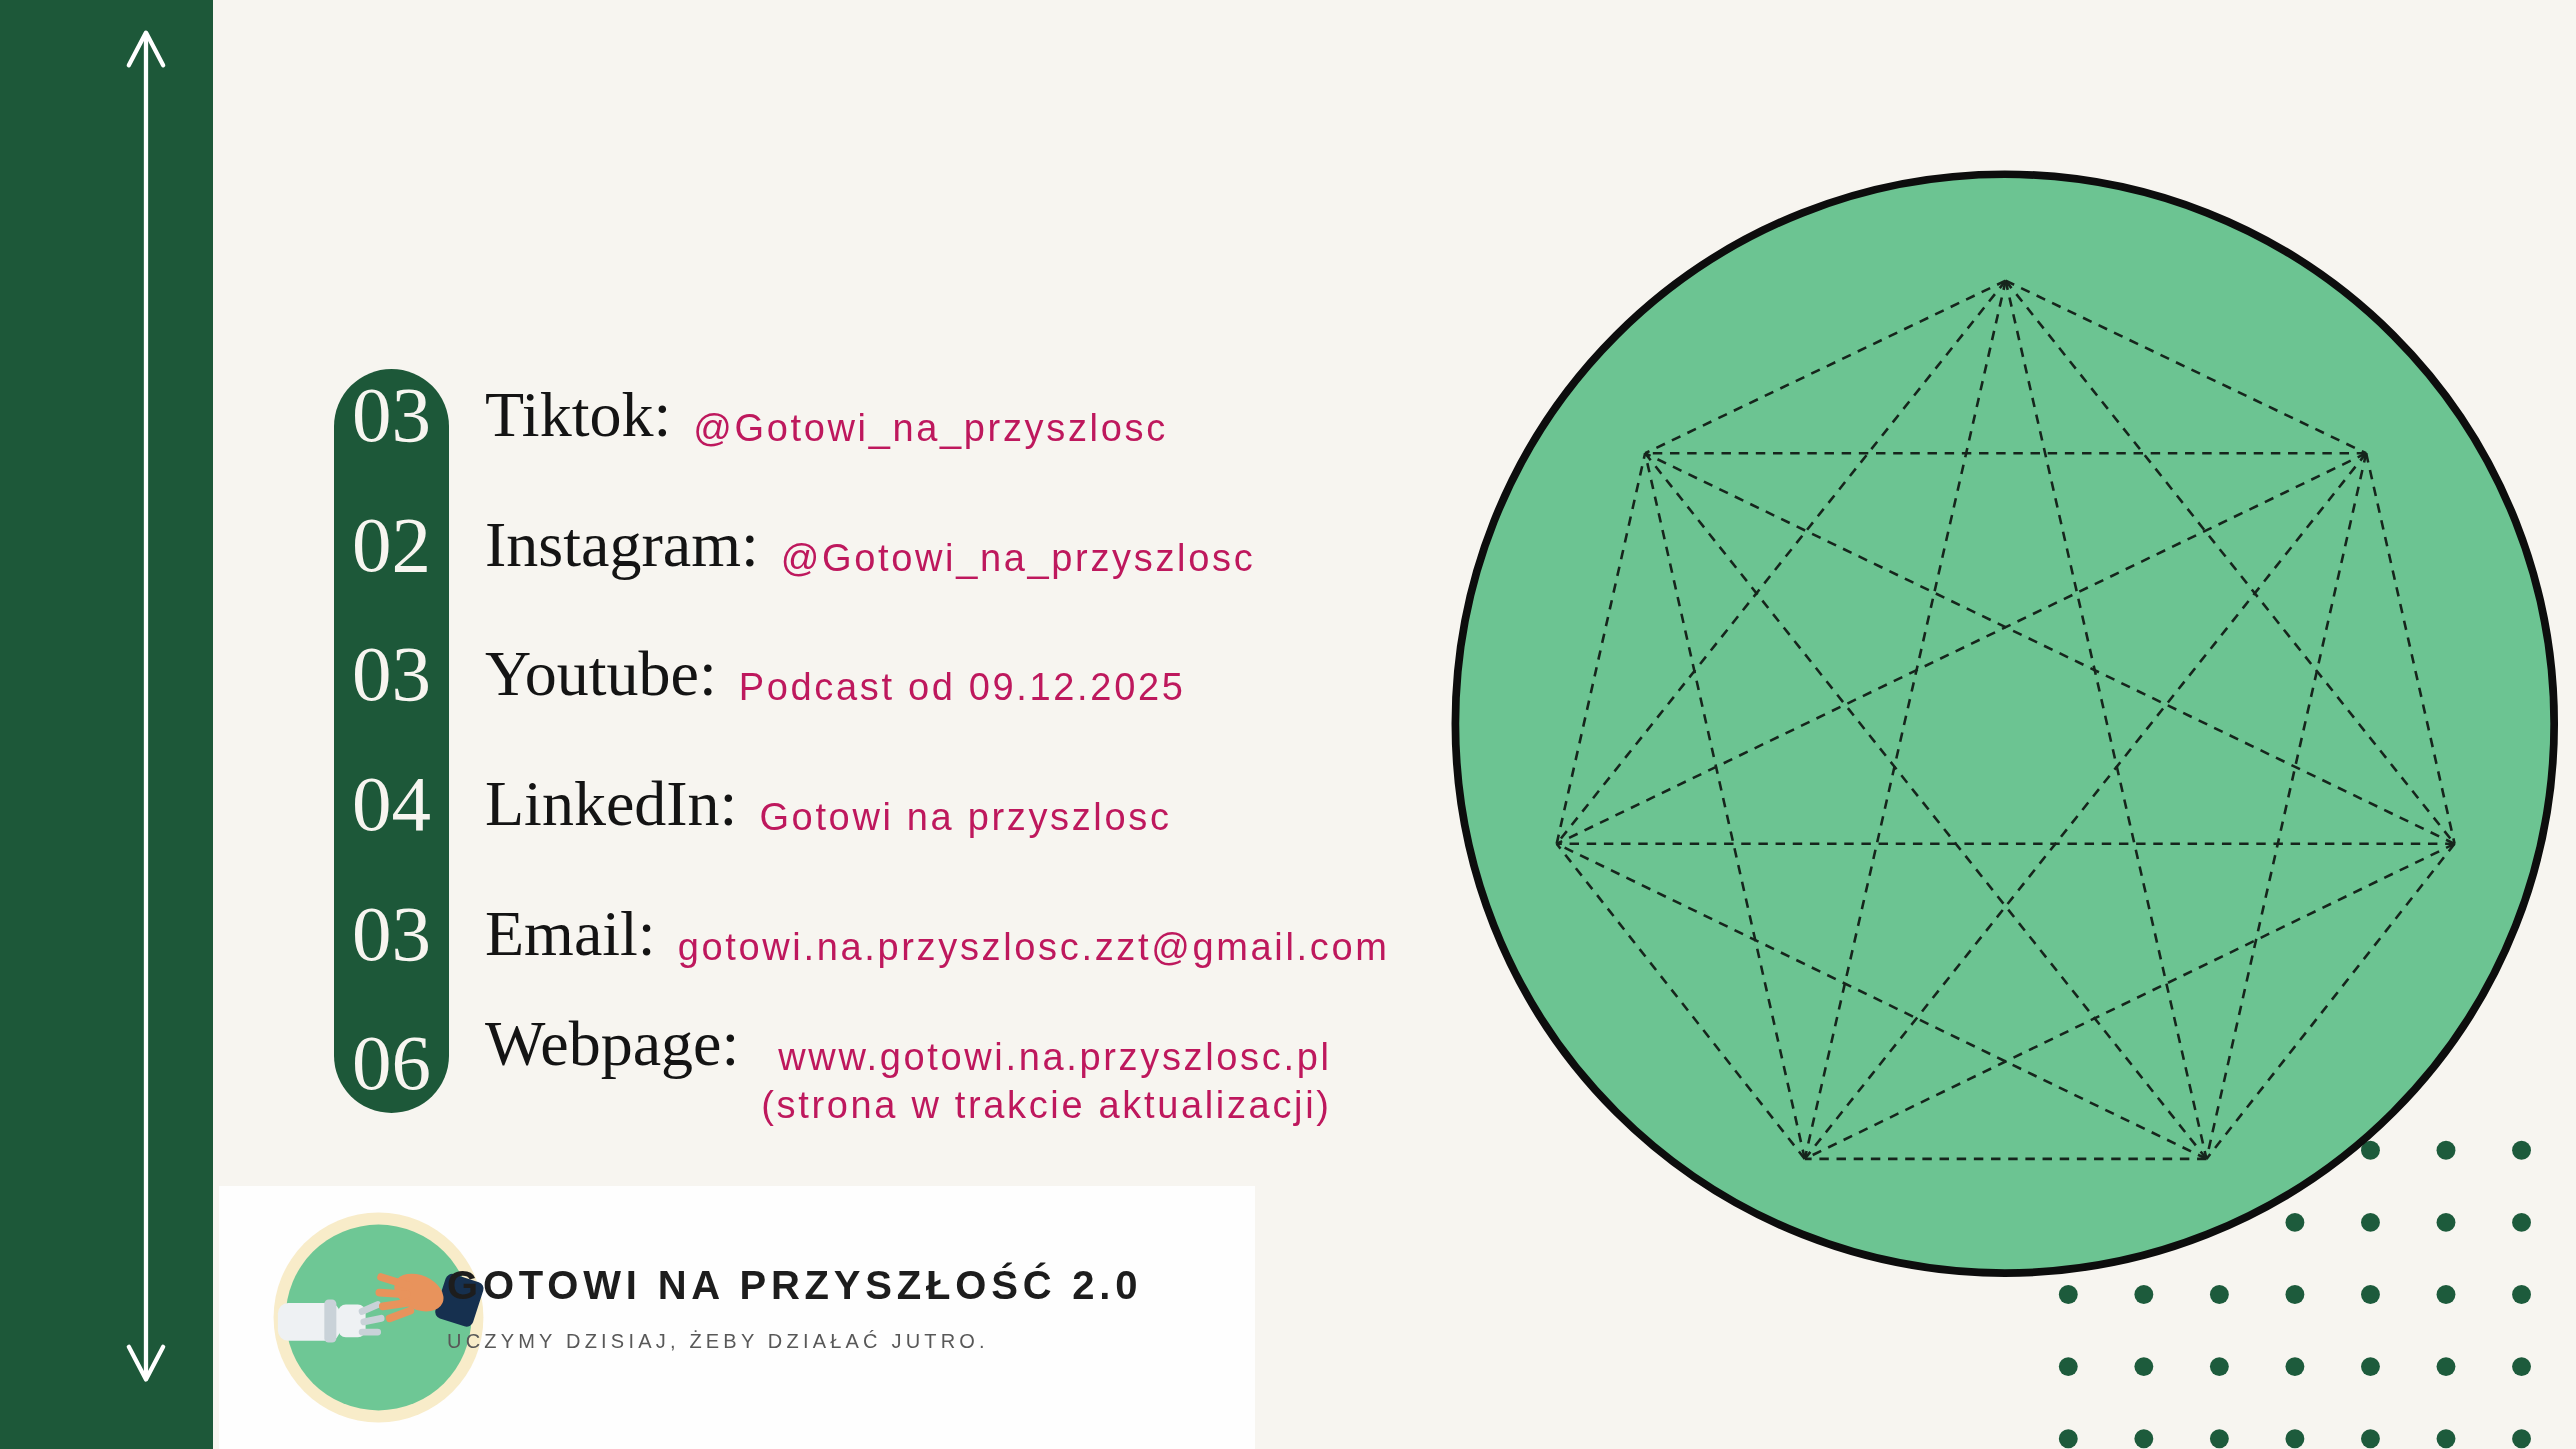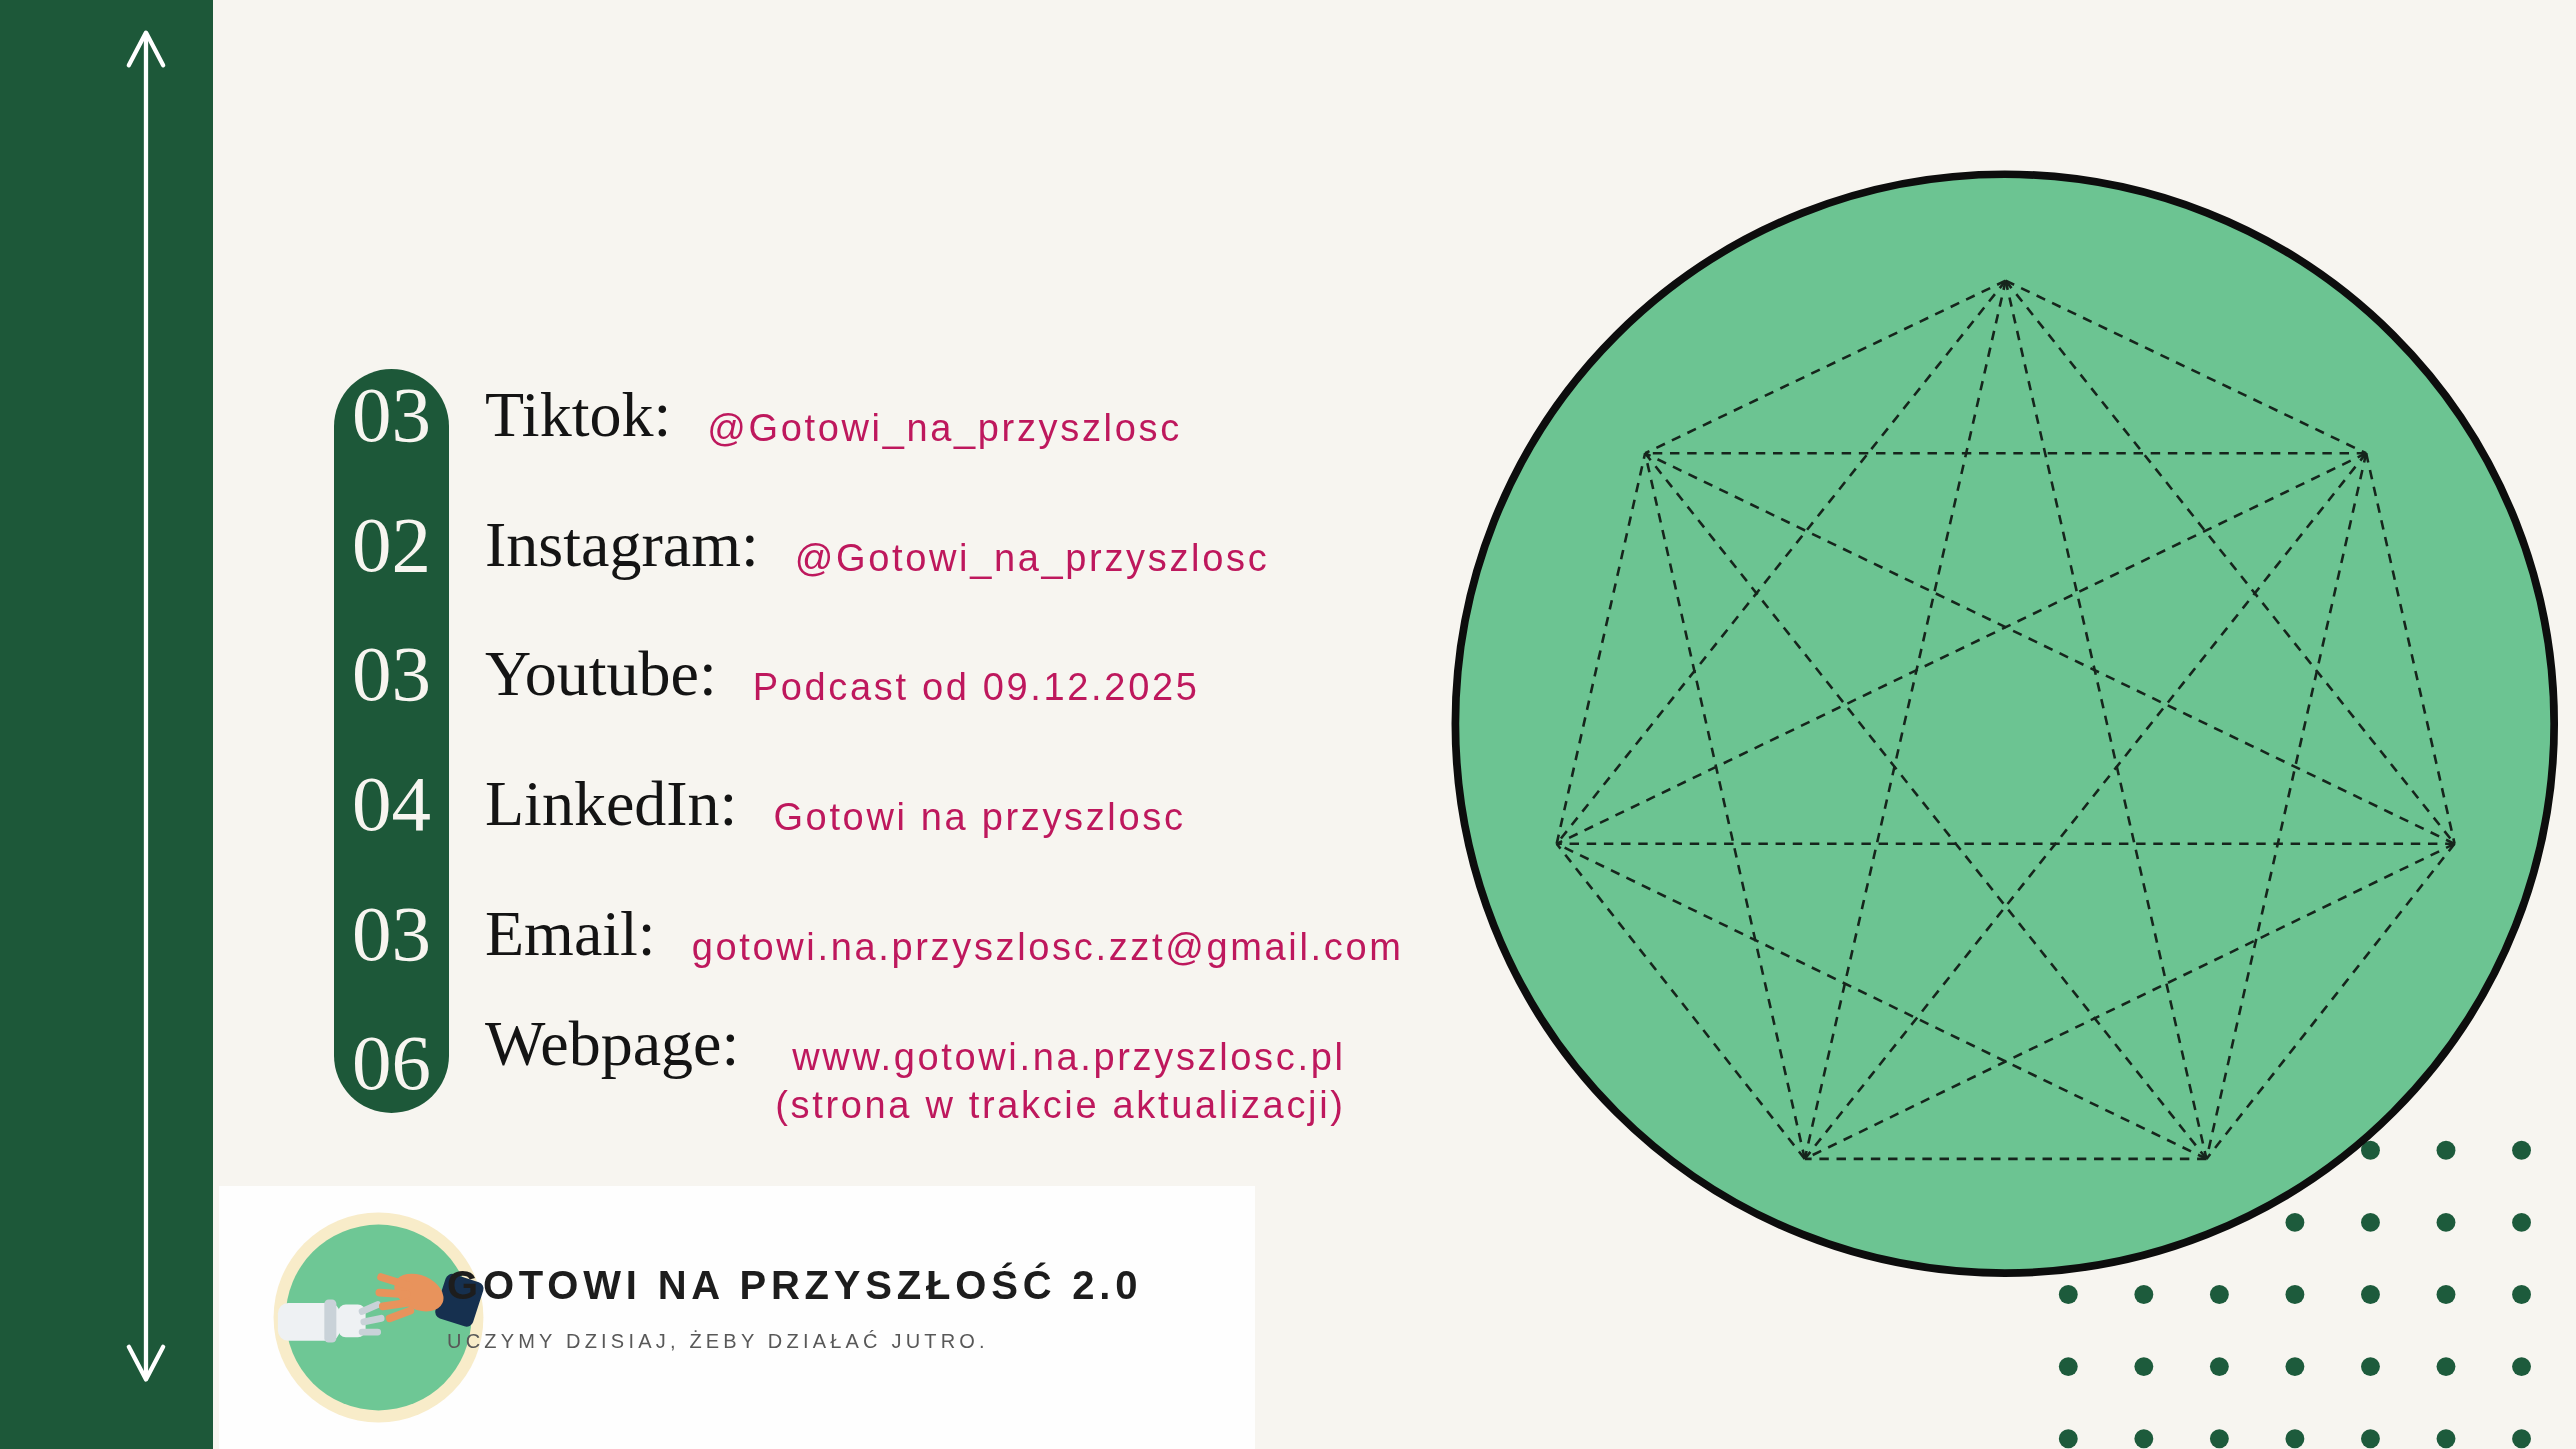--- a/index.html
+++ b/index.html
@@ -28,21 +28,21 @@
     position:absolute;left:334px;top:369px;width:115px;height:744px;
     background:#1d5839;border-radius:60px;z-index:3;
   }
   .pill .num{
     position:absolute;left:0;right:0;text-align:center;line-height:1;
     font-family:"Liberation Serif","DejaVu Serif",serif;
     font-size:79px;color:#f7f5f0;
   }
   
   .rows{position:absolute;left:0;top:0;z-index:3;}
-  .row{position:absolute;left:485px;display:flex;align-items:flex-start;gap:36px;white-space:nowrap;}
+  .row{position:absolute;left:485px;display:flex;align-items:flex-start;gap:22px;white-space:nowrap;}
   .row .label{
     font-family:"Liberation Serif","DejaVu Serif",serif;
     font-size:64px;line-height:1;color:#141414;
   }
   .row .value{
     font-size:38px;line-height:1.28;letter-spacing:0.07em;color:#be185d;margin-top:20.6px;text-align:right;
   }
   
   .card{
     position:absolute;left:219px;top:1186px;width:1036px;height:264px;

